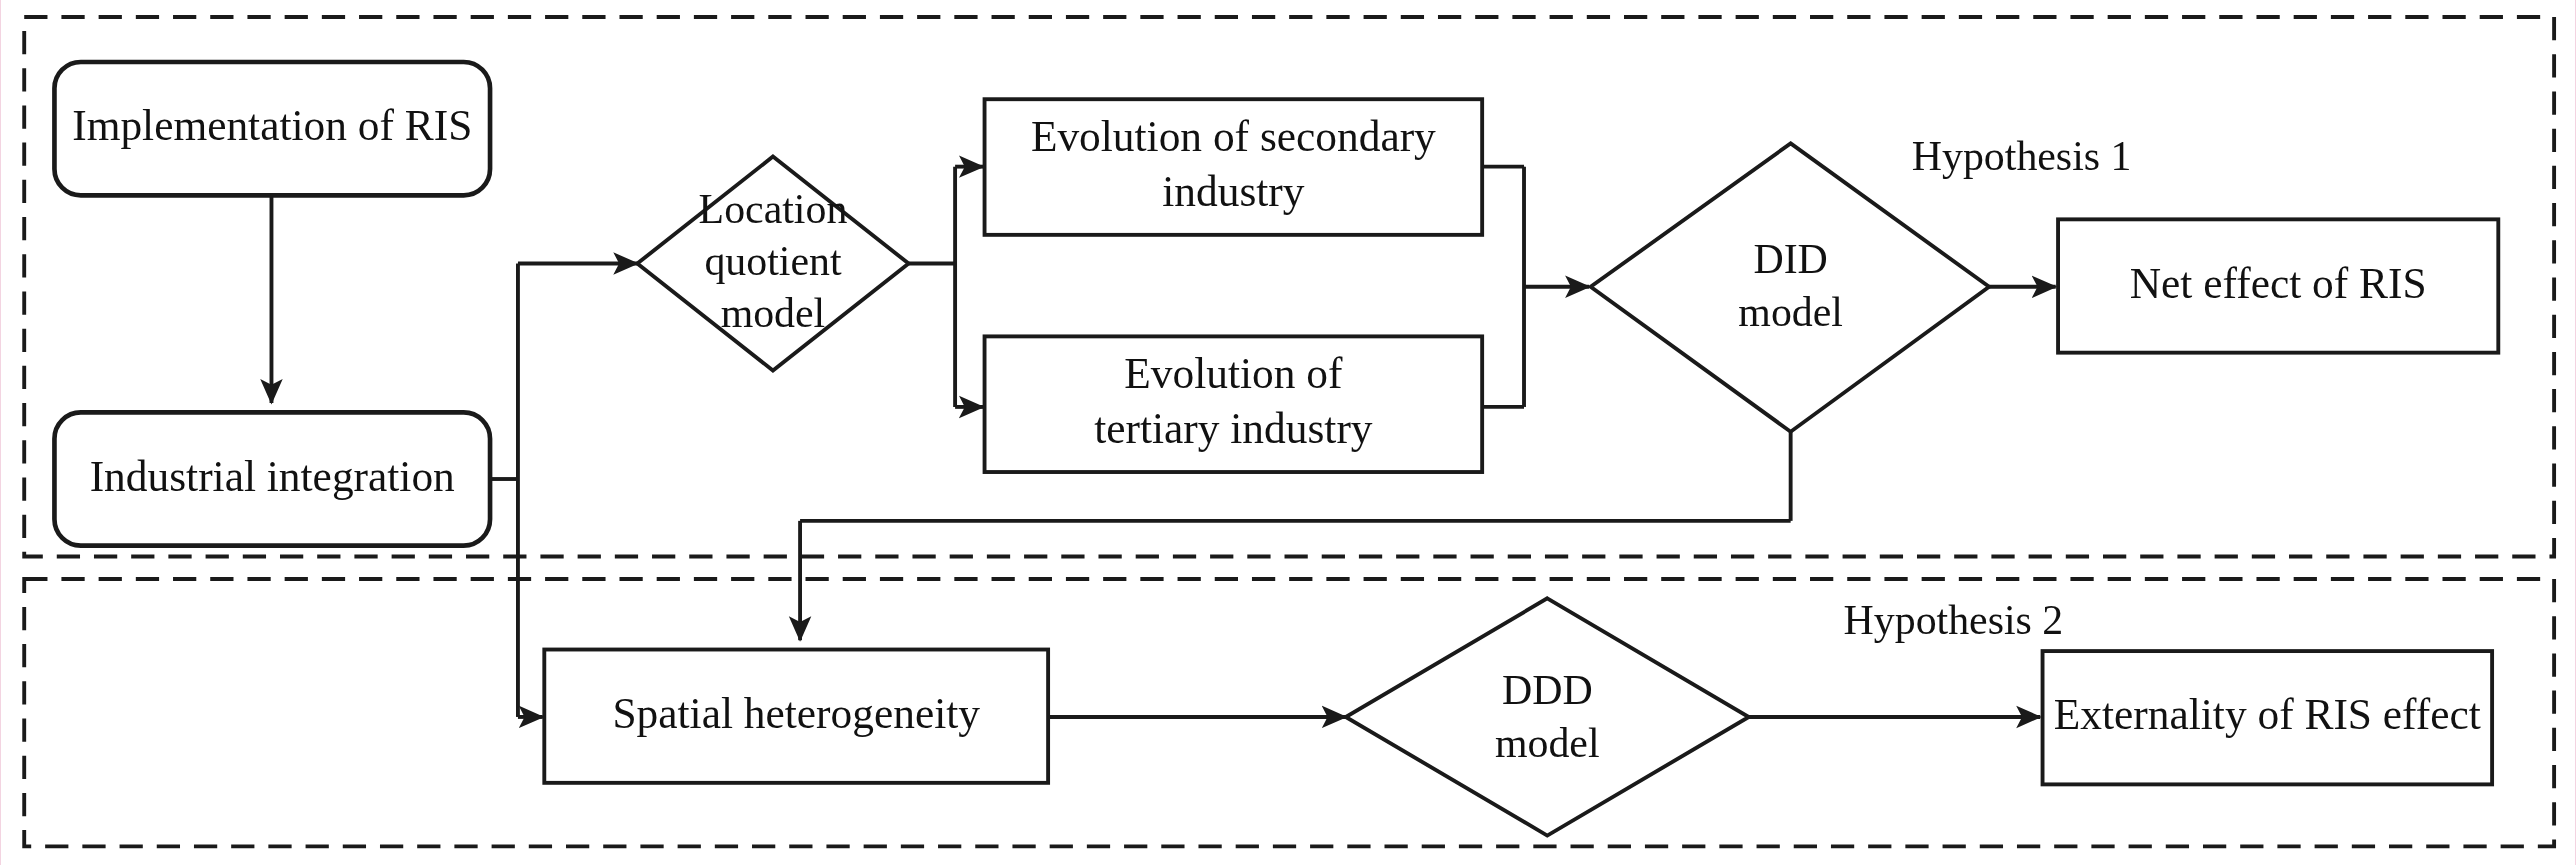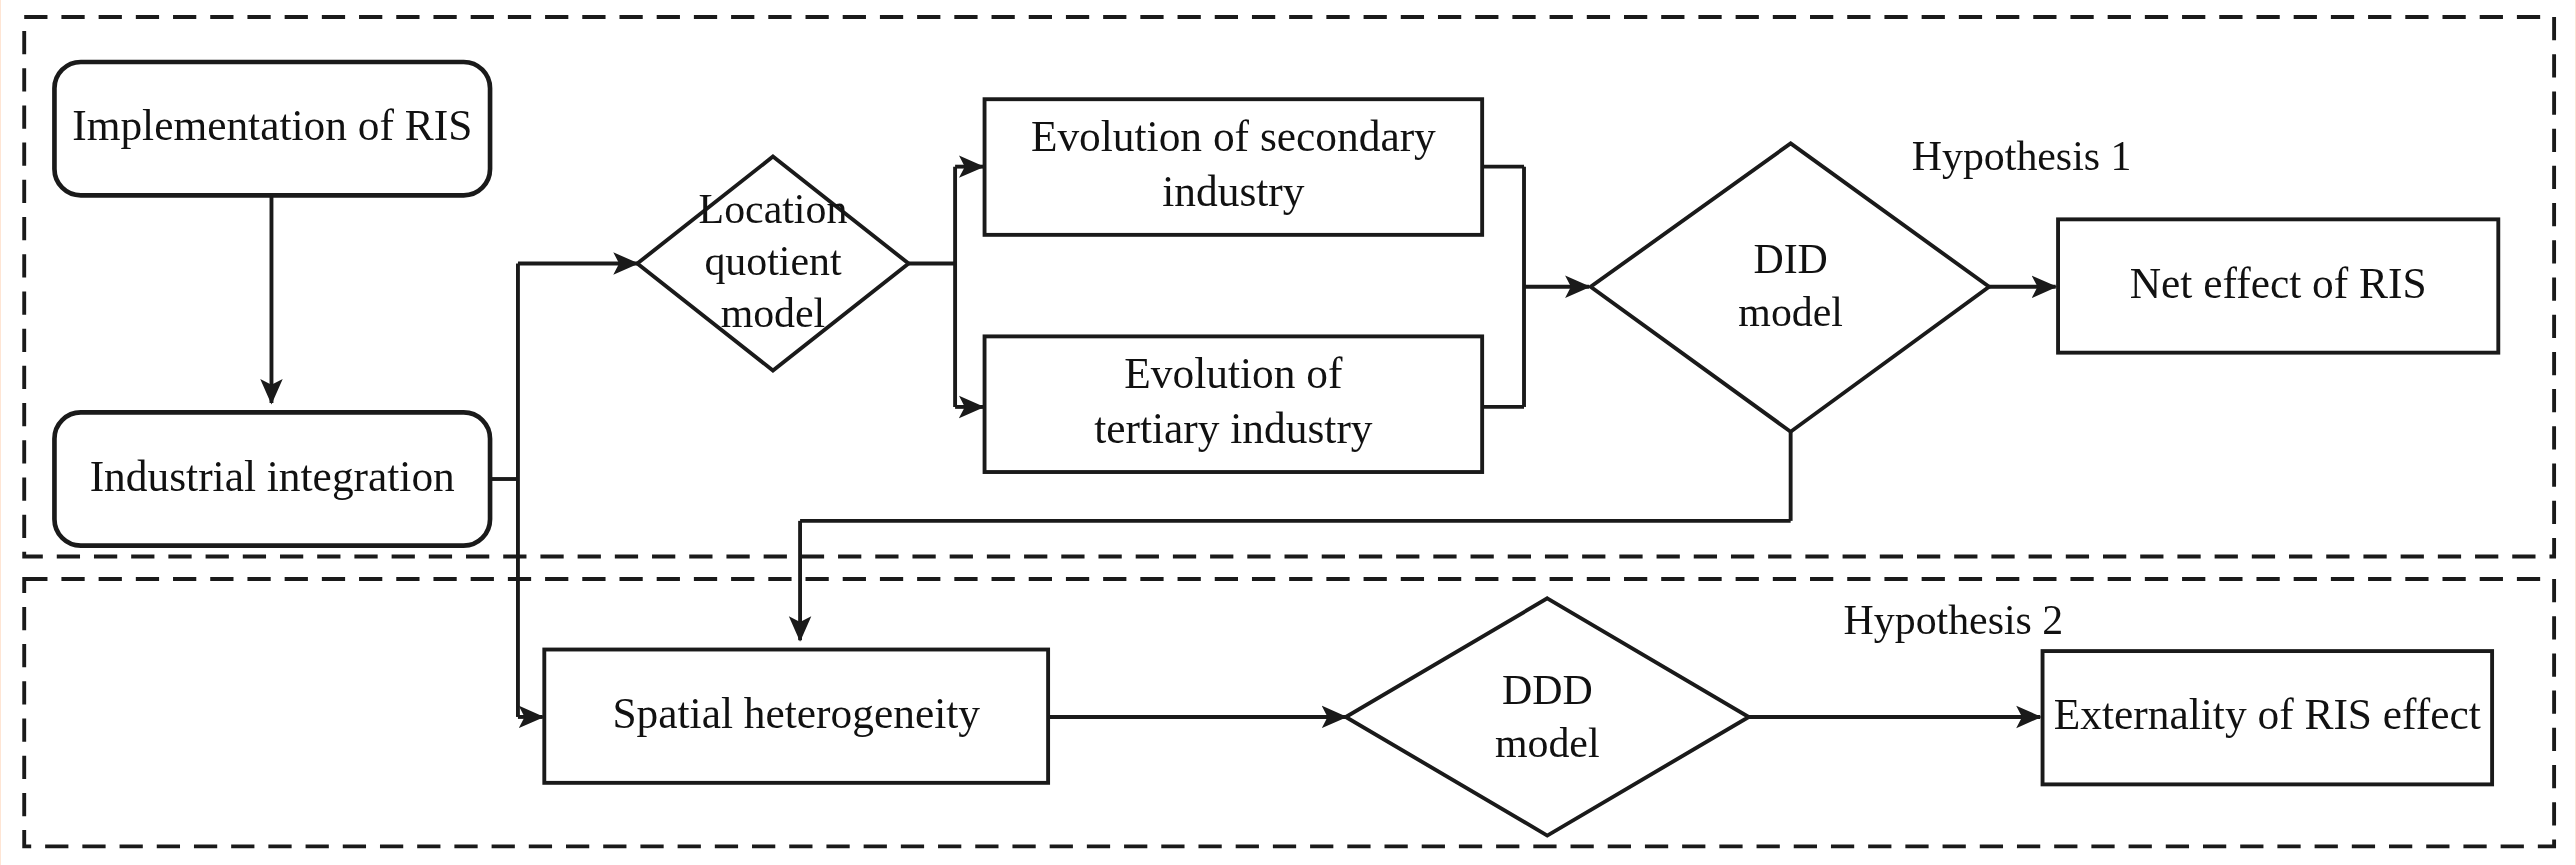--- a/index.html
+++ b/index.html
@@ -8,21 +8,21 @@
     padding: 0;
     background: #ffffff;
   }
   body {
     font-family: "Liberation Serif", "DejaVu Serif", serif;
   }
   #diagram-root {
     position: relative;
     width: 2576px;
     height: 865px;
-    background: #f97316;
+    background: #be185d;
     overflow: hidden;
   }
   svg#flowchart {
     display: block;
     width: 2576px;
     height: 865px;
   }
   .group-frame {
     fill: none;
     stroke: #1a1a1a;

